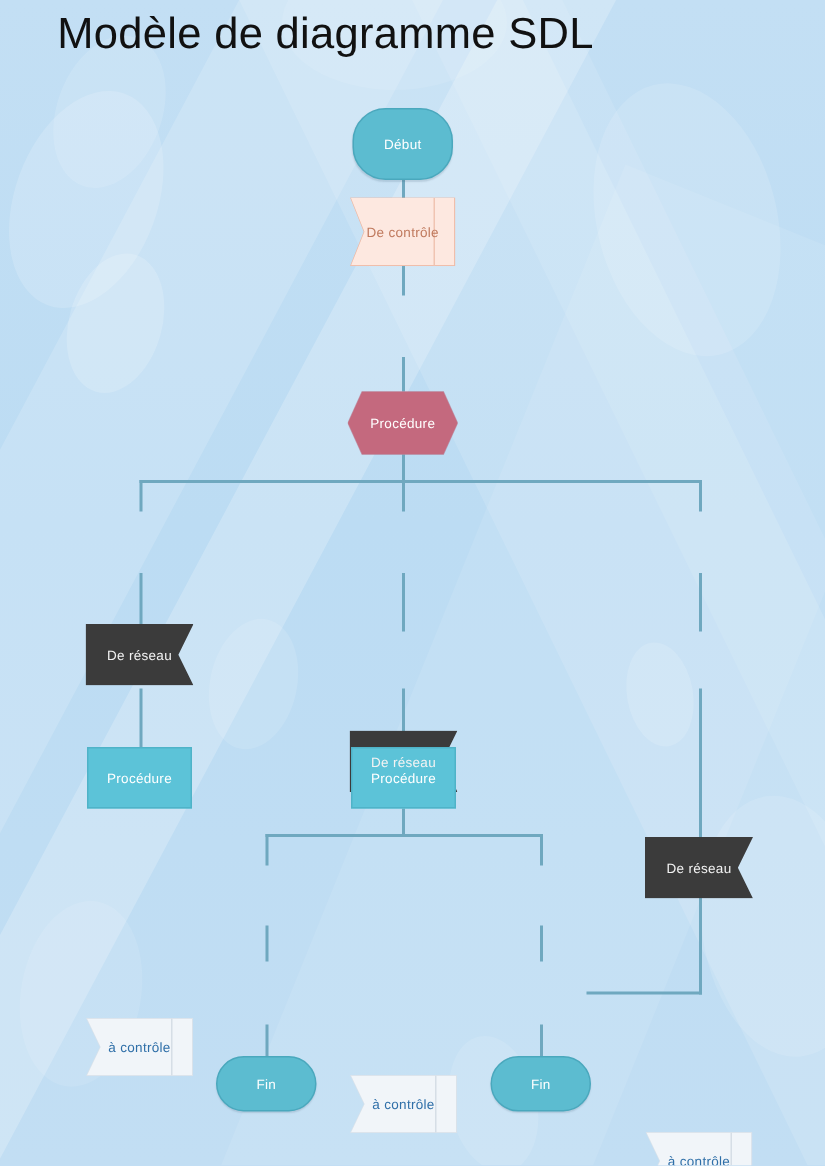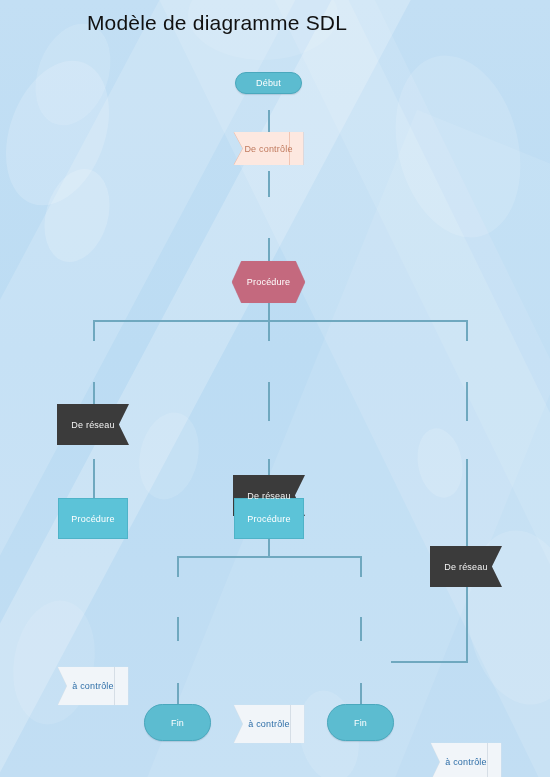--- a/index.html
+++ b/index.html
@@ -28,21 +28,21 @@
   .blob.o5{width:58px;height:88px;left:140px;top:412px;transform:rotate(12deg);background:rgba(255,255,255,0.12);}
   .blob.o6{width:44px;height:70px;left:418px;top:428px;transform:rotate(-10deg);background:rgba(255,255,255,0.14);}
   .blob.o7{width:110px;height:175px;left:468px;top:530px;transform:rotate(-8deg);background:rgba(255,255,255,0.12);}
   .blob.o8{width:80px;height:125px;left:14px;top:600px;transform:rotate(10deg);background:rgba(255,255,255,0.10);}
   .blob.o9{width:58px;height:92px;left:300px;top:690px;transform:rotate(-12deg);background:rgba(255,255,255,0.11);}
   .blob.o10{width:150px;height:90px;left:188px;top:-30px;background:rgba(255,255,255,0.10);}
 
   
   #title{
     position:absolute;left:0;top:8px;width:434px;text-align:center;
-    font-size:21px;line-height:30px;color:#111;font-weight:400;
+    font-size:29px;line-height:30px;color:#111;font-weight:400;
     letter-spacing:0.2px;
   }
 
   
   .conn{position:absolute;background:#6fa8bf;}
   .conn.v{width:2px;}
   .conn.h{height:2px;}
 
   
   .node{position:absolute;display:flex;align-items:center;justify-content:center;
@@ -144,25 +144,25 @@
   <div class="conn h" style="left:177px;top:556px;width:184px;"></div>
   <div class="conn v" style="left:177px;top:556px;height:21px;"></div>
   <div class="conn v" style="left:360px;top:556px;height:21px;"></div>
 
   <div class="conn v" style="left:177px;top:617px;height:24px;"></div>
   <div class="conn v" style="left:177px;top:683px;height:21px;"></div>
 
   <div class="conn v" style="left:360px;top:617px;height:24px;"></div>
   <div class="conn v" style="left:360px;top:683px;height:21px;"></div>
 
-  <div class="node capsule" style="left:235px;top:72px;width:67px;height:22px;">
+  <div class="node capsule" style="left:235px;top:72px;width:67px;height:48px;">
     <span class="lbl">Début</span>
   </div>
 
-  <div class="node flagL pink" style="left:234px;top:132px;width:69px;height:33px;">
+  <div class="node flagL pink" style="left:234px;top:132px;width:69px;height:45px;">
     <div class="edge"></div>
     <div class="shape"></div>
     <div class="divider"></div>
     <span class="lbl">De contrôle</span>
   </div>
 
 
   <div class="node hex" style="left:232px;top:261px;width:73px;height:42px;">
     <div class="shapeb"></div>
     <div class="shape"></div>

